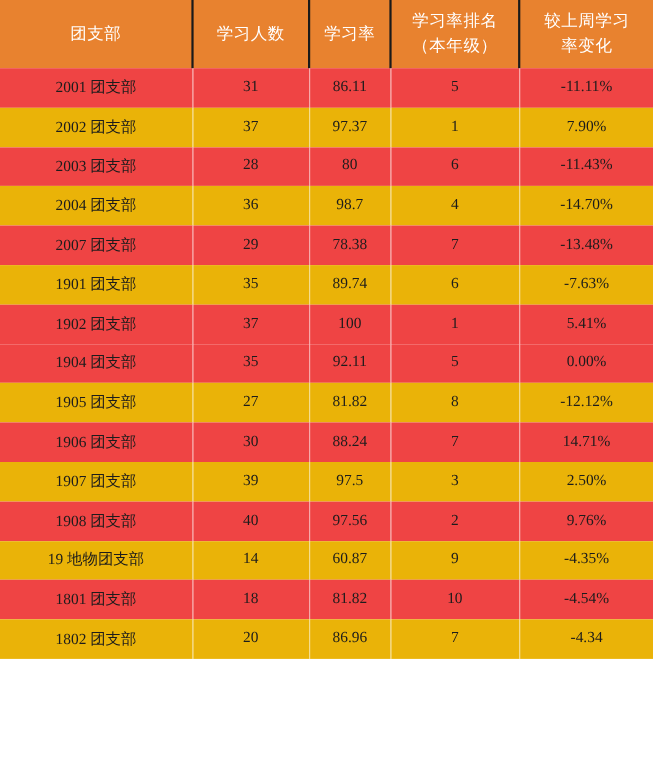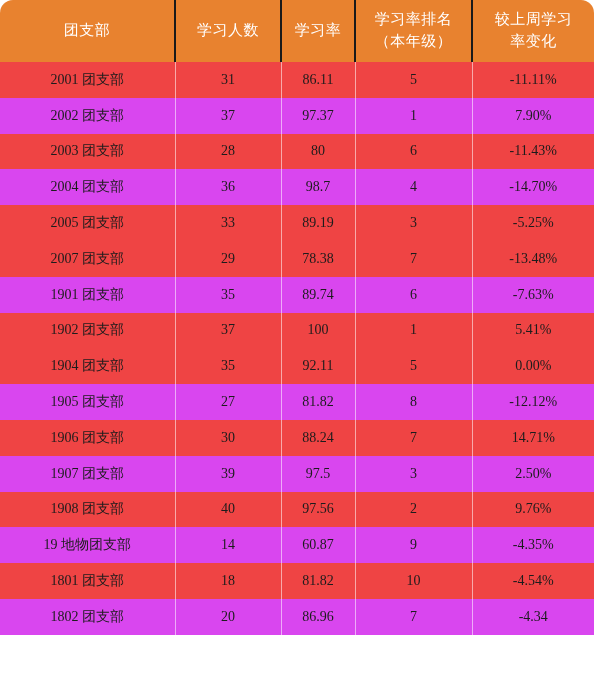--- a/index.html
+++ b/index.html
@@ -12,21 +12,20 @@
     height: 698px;
     overflow: hidden;
     font-family: "Liberation Serif", "DejaVu Serif", serif;
   }
 
   .table-wrap {
     width: 594px;
     height: 698px;
     position: relative;
     overflow: hidden;
-    border-radius: 13px;
   }
 
   table.data-table {
     width: 594px;
     border-collapse: collapse;
     table-layout: fixed;
   }
 
   
   thead tr {
@@ -65,21 +64,21 @@
     border-right: 1px solid rgba(255,255,255,0.55);
     white-space: nowrap;
   }
   tbody td:last-child {
     border-right: none;
   }
   tbody tr.row-dark td {
     background: #ef4444;
   }
   tbody tr.row-light td {
-    background: #d946ef;
+    background: #eab308;
   }
 
   
   col.c0 { width: 175px; }
   col.c1 { width: 106px; }
   col.c2 { width: 74px;  }
   col.c3 { width: 117px; }
   col.c4 { width: 122px; }
 </style>
 </head>
@@ -138,27 +137,20 @@
           <td>-11.43%</td>
         </tr>
         <tr class="row-light">
           <td>2004 团支部</td>
           <td>36</td>
           <td>98.7</td>
           <td>4</td>
           <td>-14.70%</td>
         </tr>
         <tr class="row-dark">
-          <td>2005 团支部</td>
-          <td>33</td>
-          <td>89.19</td>
-          <td>3</td>
-          <td>-5.25%</td>
-        </tr>
-        <tr class="row-dark">
           <td>2007 团支部</td>
           <td>29</td>
           <td>78.38</td>
           <td>7</td>
           <td>-13.48%</td>
         </tr>
         <tr class="row-light">
           <td>1901 团支部</td>
           <td>35</td>
           <td>89.74</td>

